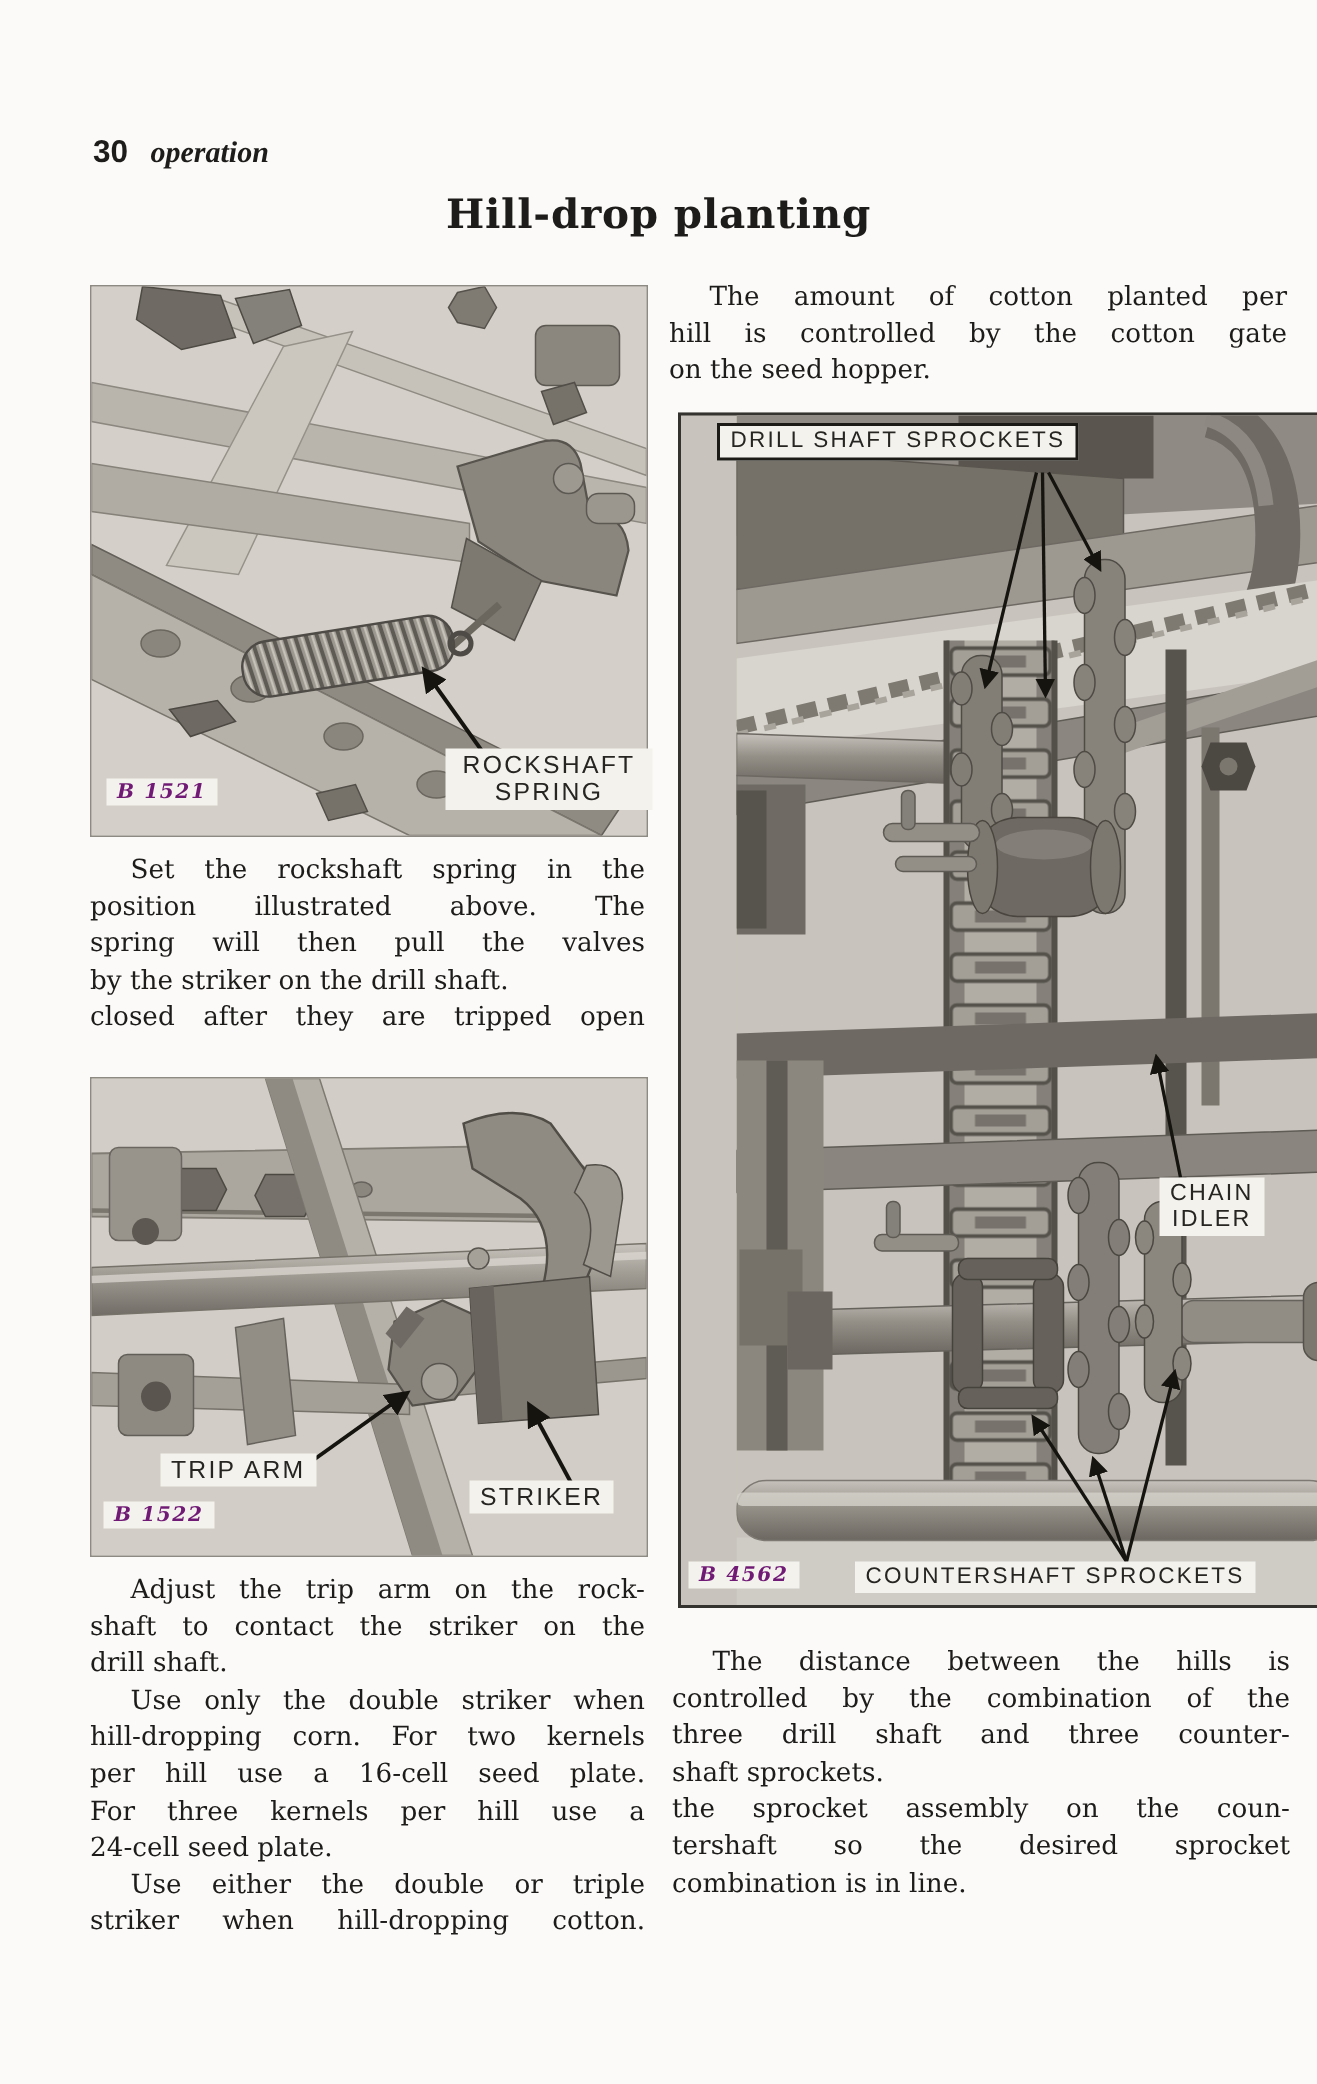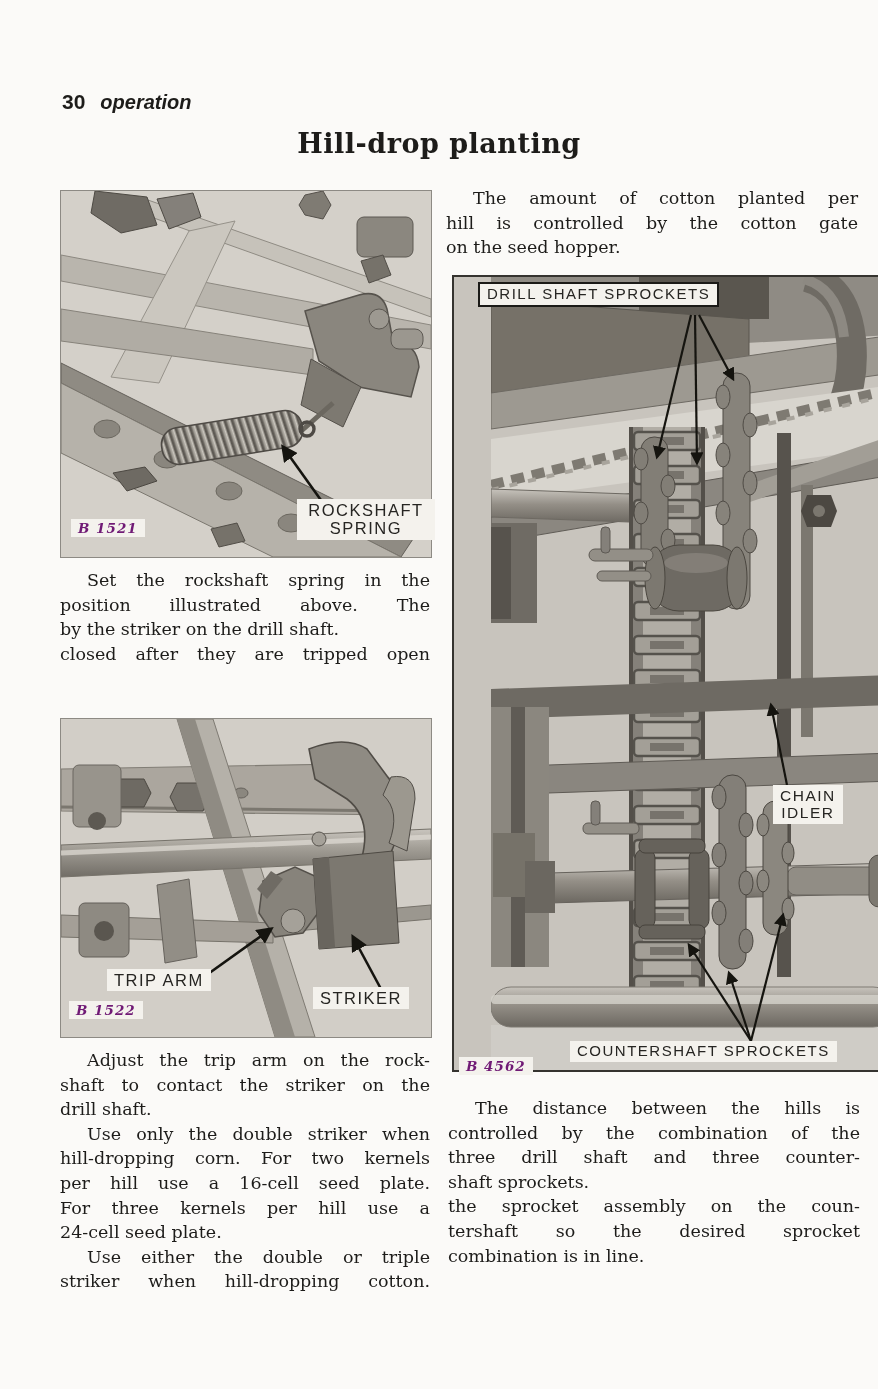--- a/index.html
+++ b/index.html
@@ -1,20 +1,20 @@
 <!DOCTYPE html>
 <html><head>
 <meta charset="utf-8">
 <style>
   html,body{margin:0;padding:0;}
   .page{position:relative;width:878px;height:1389px;background:#fbfaf8;color:#1d1c1a;
         font-family:"DejaVu Serif",serif;overflow:hidden;}
   .abs{position:absolute;}
   .pagenum{font-family:"Liberation Sans",sans-serif;font-weight:bold;font-size:21px;}
-  .section{font-family:Liberation Sans, sans-serif;font-style:italic;font-weight:bold;font-size:20px;margin-left:15px;}
+  .section{font-family:Liberation Serif, serif;font-style:italic;font-weight:bold;font-size:20px;margin-left:15px;}
   .title{font-weight:bold;font-size:27px;letter-spacing:.5px;text-align:center;width:100%;}
   .body-block{font-size:17.5px;font-weight:400;line-height:24.6px;}
   .tl{text-align:justify;text-align-last:justify;}
   .tl.first{text-indent:27px;}
   .tl.lastleft{text-align-last:left;}
   .photo{position:absolute;background:#d2cec7;}
   .photo svg{display:block;width:100%;height:100%;}
   .pframe1{border:1px solid #8d8a84;}
   .pframe3{border:2px solid #35332f;}
   .plabel{position:absolute;background:#f4f2ed;color:#262522;text-align:center;
@@ -96,20 +96,21 @@
     <div class="plabel" style="left:236px;top:308px;width:124px;font-size:16.5px;">
       <div>ROCKSHAFT</div>
       <div>SPRING</div>
     </div>
     <div class="pid" style="left:10px;top:328px;">B 1521</div>
   </figure>
 
   <div class="abs body-block" style="left:60px;top:568px;width:370px;">
       <div class="tl first">Set the rockshaft spring in the</div>
       <div class="tl">position illustrated above. The</div>
+      <div class="tl">spring will then pull the valves</div>
       <div class="tl lastleft">by the striker on the drill shaft.</div>
       <div class="tl">closed after they are tripped open</div>
     </div>
 
   <figure class="photo pframe1" style="left:60px;top:718px;width:370px;height:318px;margin:0;">
     <svg viewBox="0 0 370 318">
       <defs>
         <linearGradient id="rodG2" x1="0" y1="0" x2="0" y2="1">
           <stop offset="0" stop-color="#c9c5be"></stop>
             <stop offset=".4" stop-color="#a29e96"></stop>
@@ -342,21 +343,21 @@
         <line x1="260" y1="764" x2="238" y2="696" marker-end="url(#a3)"></line>
         <line x1="260" y1="764" x2="292" y2="638" marker-end="url(#a3)"></line>
       </g>
     </svg>
     <div class="plabel boxed" style="left:24px;top:5px;font-size:15px;">DRILL SHAFT SPROCKETS</div>
     <div class="plabel" style="left:276px;top:508px;font-size:15.5px;margin-left:43px;">
       <div>CHAIN</div>
       <div>IDLER</div>
     </div>
     <div class="plabel" style="left:116px;top:764px;font-size:15px;">COUNTERSHAFT SPROCKETS</div>
-    <div class="pid" style="left:5px;top:780px;text-align:center;">B 4562</div>
+    <div class="pid" style="left:5px;top:764px;text-align:center;">B 4562</div>
   </figure>
 
   <div class="abs body-block" style="left:448px;top:1096px;width:412px;">
     <div>
         <div class="tl first">The distance between the hills is</div>
         <div class="tl">controlled by the combination of the</div>
         <div class="tl">three drill shaft and three counter-</div>
         <div class="tl lastleft">shaft sprockets.</div>
       </div>
     <div>

